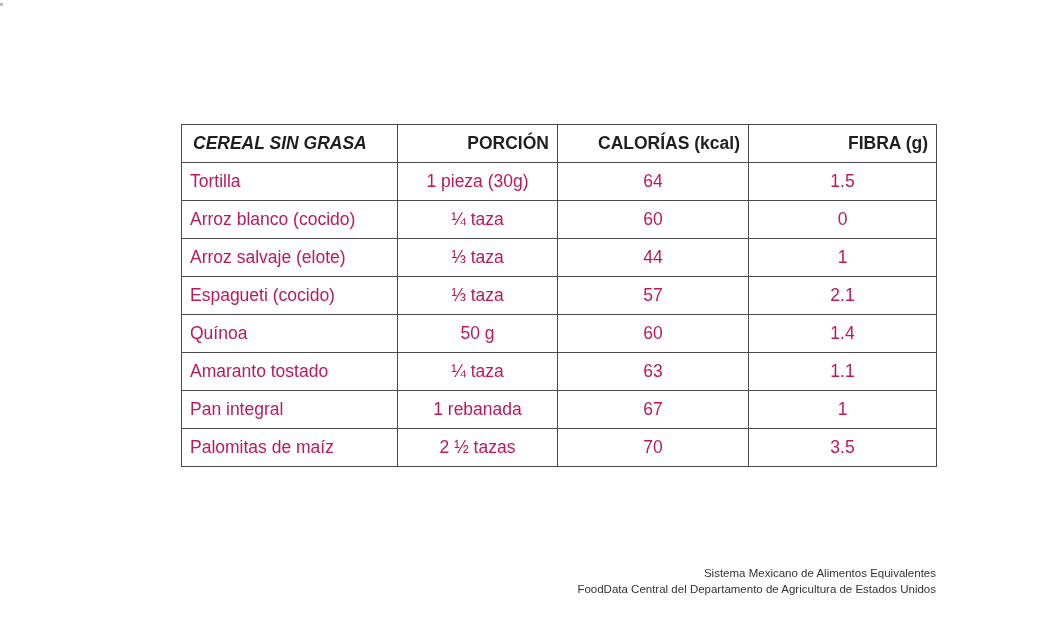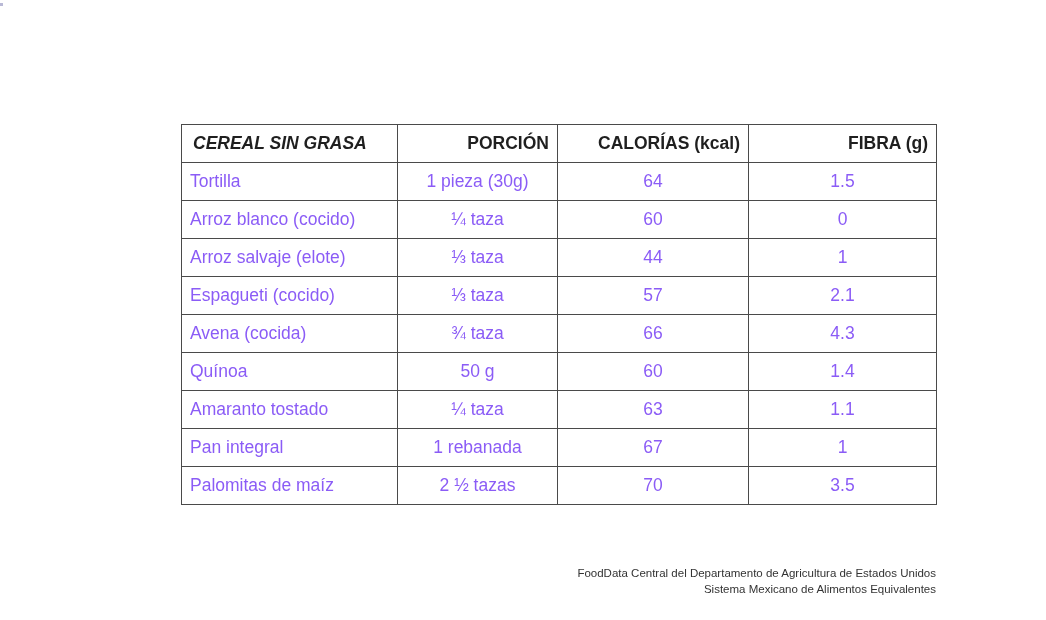--- a/index.html
+++ b/index.html
@@ -45,21 +45,21 @@
       color: #1f1f1f;
       text-align: right;
     }
     table.nutrition th.col-cereal {
       text-align: left;
       padding-left: 11px;
       font-style: italic;
     }
     table.nutrition td {
       text-align: center;
-      color: #8b5cf6;
+      color: #be185d;
     }
     table.nutrition td.cell-name {
       text-align: left;
       padding-left: 8px;
     }
     col.c1 { width: 216px; }
     col.c2 { width: 160px; }
     col.c3 { width: 191px; }
     col.c4 { width: 188px; }
     .sources {
@@ -111,26 +111,20 @@
       <td>44</td>
       <td>1</td>
     </tr>
     <tr>
       <td class="cell-name">Espagueti (cocido)</td>
       <td>⅓ taza</td>
       <td>57</td>
       <td>2.1</td>
     </tr>
     <tr>
-      <td class="cell-name">Avena (cocida)</td>
-      <td>¾ taza</td>
-      <td>66</td>
-      <td>4.3</td>
-    </tr>
-    <tr>
       <td class="cell-name">Quínoa</td>
       <td>50 g</td>
       <td>60</td>
       <td>1.4</td>
     </tr>
     <tr>
       <td class="cell-name">Amaranto tostado</td>
       <td>¼ taza</td>
       <td>63</td>
       <td>1.1</td>
@@ -144,15 +138,15 @@
     <tr>
       <td class="cell-name">Palomitas de maíz</td>
       <td>2 ½ tazas</td>
       <td>70</td>
       <td>3.5</td>
     </tr>
   </tbody>
 </table>
 
 <div class="sources">
+  <div>Sistema Mexicano de Alimentos Equivalentes</div>
   <div>FoodData Central del Departamento de Agricultura de Estados Unidos</div>
-  <div>Sistema Mexicano de Alimentos Equivalentes</div>
 </div>
 
 </body></html>

